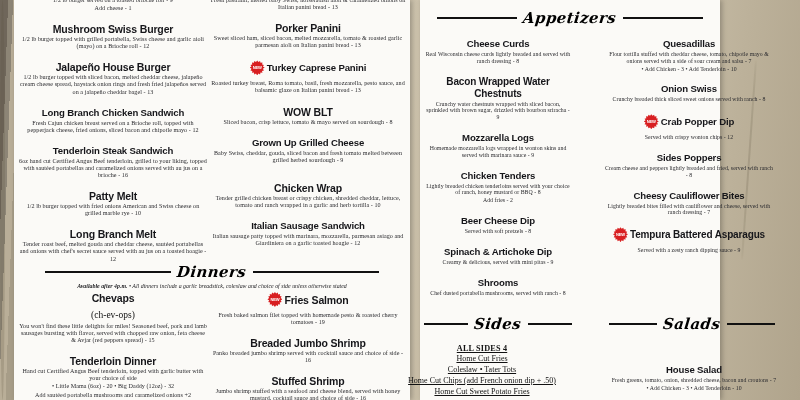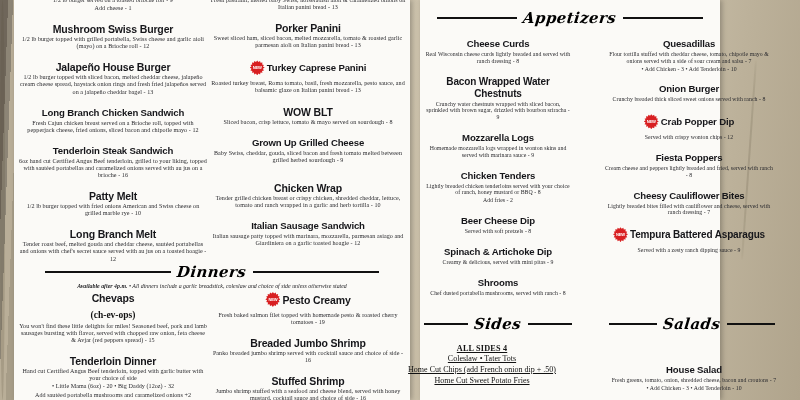--- a/index.html
+++ b/index.html
@@ -28,21 +28,21 @@
   
   .item{margin:0 0 4px 0;}
   .name{
     font-family:"Liberation Sans", sans-serif;
     font-weight:bold;font-size:10.5px;line-height:12px;
     letter-spacing:-.15px;color:#16161a;
     display:block;
   }
   .name.sm{font-size:9.6px;}
   .name.xs{font-size:10px;}
-  .pron{font-family:"Liberation Serif",serif;font-weight:bold;font-size:9.5px;}
+  .pron{font-family:"Liberation Serif",serif;font-weight:normal;font-size:9.5px;}
   .desc{
     font-family:"Liberation Serif", serif;
     font-size:6.1px;line-height:7.1px;color:#2a2a2e;
     margin:1px 0 0 0;display:block;letter-spacing:.05px;
   }
   .desc.tiny{font-size:5.8px;line-height:6.8px;}
   .gap{height:7px;}
 
   
   .section{position:absolute;text-align:center;}
@@ -202,21 +202,21 @@
 
   </div>
 
   <div class="col" style="left:210px;top:292px;width:196px;">
     <div class="item">
       <span class="withbadge">
         <span class="badge">
             <i></i>
             <span>NEW</span>
           </span>
-        <span class="name">Pesto Creamy</span>
+        <span class="name">Fries Salmon</span>
       </span>
       <span class="desc">Fresh baked salmon filet topped with homemade pesto &amp; roasted cherry tomatoes - 19</span>
     </div>
     <div class="gap"></div>
     <div class="item">
       <span class="name">Breaded Jumbo Shrimp</span>
       <span class="desc">Panko breaded jumbo shrimp served with cocktail sauce and choice of side - 16</span>
     </div>
     <div class="gap"></div>
     <div class="item">
@@ -273,37 +273,37 @@
   </div>
 
   <div class="col" style="left:604px;top:38px;width:170px;">
     <div class="item">
       <span class="name sm">Quesadillas</span>
       <span class="desc tiny">Flour tortilla stuffed with cheddar cheese, tomato, chipotle mayo &amp; onions served with a side of sour cream and salsa - 7</span>
       <span class="desc tiny">• Add Chicken - 3   • Add Tenderloin - 10</span>
     </div>
     <div class="gap"></div>
     <div class="item">
-      <span class="name sm">Onion Burger</span>
+      <span class="name sm">Onion Swiss</span>
       <span class="desc tiny">Crunchy breaded thick sliced sweet onions served with ranch - 8</span>
     </div>
     <div class="gap"></div>
     <div class="item">
       <span class="withbadge">
         <span class="badge">
             <i></i>
             <span>NEW</span>
           </span>
         <span class="name sm">Crab Popper Dip</span>
       </span>
       <span class="desc tiny">Served with crispy wonton chips - 12</span>
     </div>
     <div class="gap"></div>
     <div class="item">
-      <span class="name sm">Fiesta Poppers</span>
+      <span class="name sm">Sides Poppers</span>
       <span class="desc tiny">Cream cheese and peppers lightly breaded and fried, served with ranch - 8</span>
     </div>
     <div class="gap"></div>
     <div class="item">
       <span class="name sm">Cheesy Cauliflower Bites</span>
       <span class="desc tiny">Lightly breaded bites filled with cauliflower and cheese, served with ranch dressing - 7</span>
     </div>
     <div class="gap"></div>
     <div class="item">
       <span class="withbadge">
@@ -319,20 +319,21 @@
 
   <div class="section" style="left:424px;top:316px;width:148px;">
     <div class="sec-inner">
       <div class="rule" style="width:44px;"></div>
       <div class="sec-title">Sides</div>
       <div class="rule" style="width:44px;"></div>
     </div>
   </div>
   <div class="col" style="left:400px;top:344px;width:164px;text-decoration:underline;">
     <div class="allsides">ALL SIDES 4</div>
+    <div class="sideline">Home Cut Fries</div>
     <div class="sideline">Coleslaw  •  Tater Tots</div>
     <div class="sideline">Home Cut Chips (add French onion dip +  .50)</div>
     <div class="sideline">Home Cut Sweet Potato Fries</div>
   </div>
 
   <div class="section" style="left:612px;top:316px;width:160px;">
     <div class="sec-inner">
       <div class="rule" style="width:48px;"></div>
       <div class="sec-title">Salads</div>
       <div class="rule" style="width:48px;"></div>

